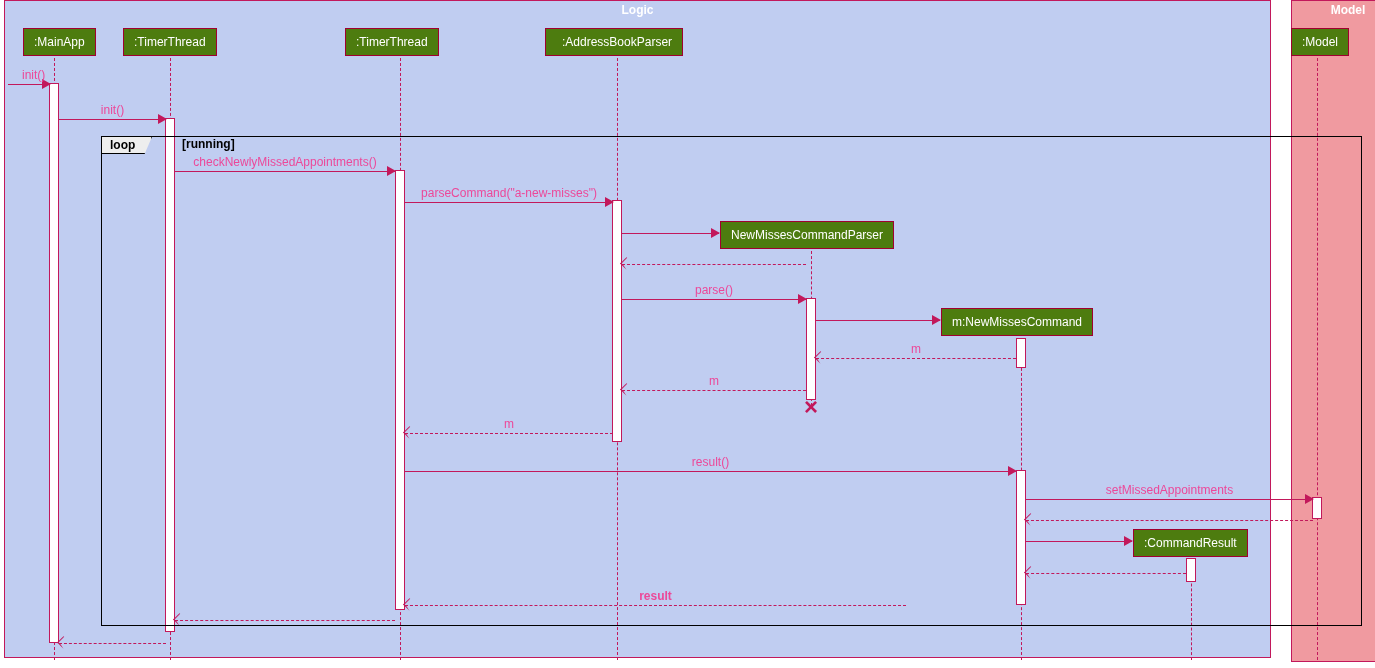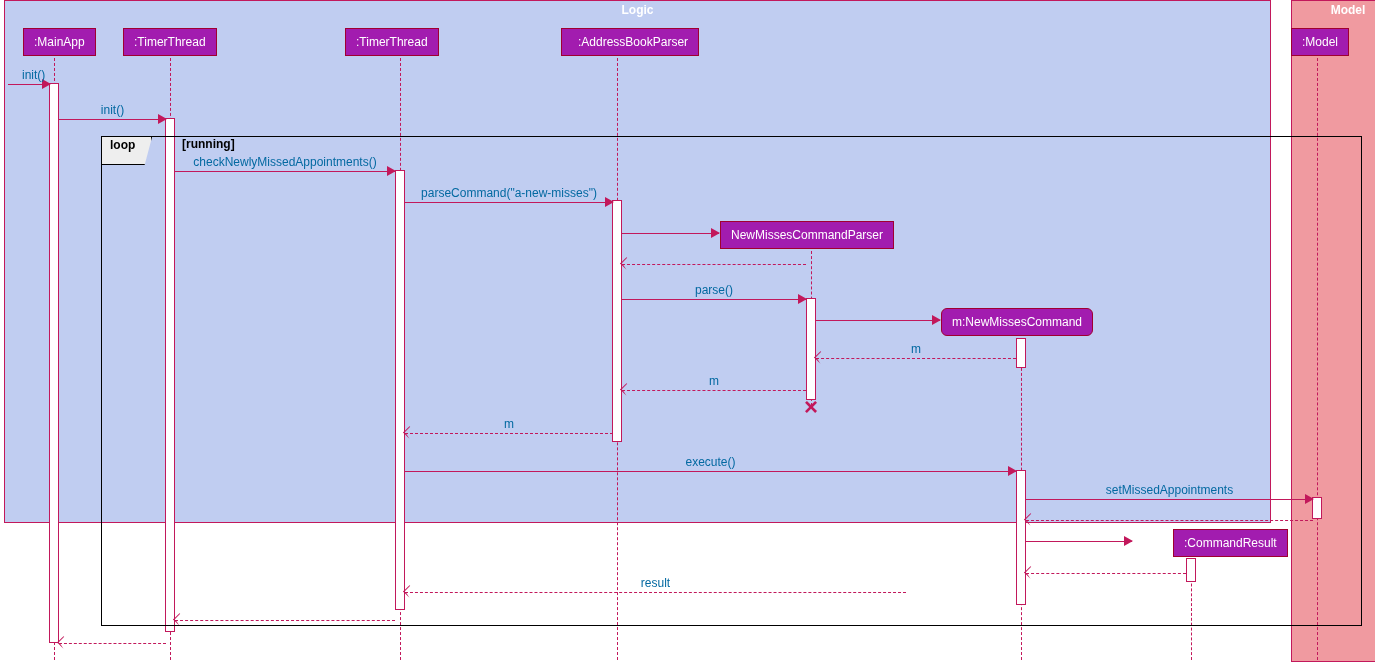--- a/index.html
+++ b/index.html
@@ -12,37 +12,37 @@
     height: 668px;
     position: relative;
     overflow: hidden;
   }
   .frame {
     position: absolute;
     border: 1px solid #c2185b;
     background: transparent;
   }
   .frame-logic {
-    left: 4px; top: 0; width: 1267px; height: 523px;
+    left: 4px; top: 0; width: 1267px; height: 658px;
     background: #c0cdf1;
   }
   .frame-model {
     left: 1271px; top: 0; width: 114px; height: 662px;
     background: #f09aa0;
     margin-left: 20px;
   }
   .frame-title {
     position: absolute;
     top: 0; left: 50%; transform: translateX(-50%);
     color: #fff; font-weight: bold; padding: 2px 8px;
   }
   .participant {
     position: absolute;
     top: 28px;
-    background: #a21caf;
+    background: #4d7c0f;
     color: #fff;
     border: 1px solid #a00030;
     padding: 6px 10px;
     text-align: center;
     white-space: nowrap;
   }
   .participant.created { top: auto; }
   .lifeline {
     position: absolute;
     width: 0;
@@ -68,21 +68,21 @@
   .msg-line {
     position: absolute;
     top: 12px; left: 0; right: 0;
     border-top: 1.2px solid #c2185b;
   }
   .msg-line.dashed { border-top-style: dashed; }
   .msg-label {
     position: absolute;
     top: -4px; left: 50%; transform: translateX(-50%);
     white-space: nowrap;
-    color: #0369a1;
+    color: #ec4899;
   }
   .arrow-r, .arrow-l {
     position: absolute;
     top: 7px;
     width: 0; height: 0;
     border-top: 5px solid transparent;
     border-bottom: 5px solid transparent;
   }
   .arrow-r { right: -1px; border-left: 9px solid #c2185b; }
   .arrow-l { left: -1px;  border-right: 9px solid #c2185b; }
@@ -90,21 +90,21 @@
   .loop-frame {
     position: absolute;
     border: 1.5px solid #000;
     background: transparent;
   }
   .loop-tab {
     position: absolute;
     top: -1px; left: -1px;
     background: #eee;
     border: 1.5px solid #000;
-    padding: 1px 16px 12px 8px;
+    padding: 1px 16px 1px 8px;
     font-weight: bold;
     clip-path: polygon(0 0, 100% 0, 85% 100%, 0 100%);
   }
   .loop-guard {
     position: absolute;
     top: 0px; left: 80px;
     font-weight: bold;
   }
 </style>
 </head>
@@ -113,26 +113,26 @@
 <div class="frame frame-logic">
   <div class="frame-title">Logic</div>
 </div>
 <div class="frame frame-model">
   <div class="frame-title">Model</div>
 </div>
 
 <div class="participant" style="left:23px;">:MainApp</div>
 <div class="participant" style="left:123px;">:TimerThread</div>
 <div class="participant" style="left:345px;">:TimerThread</div>
-<div class="participant" style="left:561px;padding-left:16px;">:AddressBookParser</div>
+<div class="participant" style="left:545px;padding-left:16px;">:AddressBookParser</div>
 <div class="participant" style="left:1291px;">:Model</div>
 
 <div class="participant created" style="left:720px; top:221px;text-align:center;">NewMissesCommandParser</div>
-<div class="participant created" style="left:941px; top:308px;border-radius:6px;">m:NewMissesCommand</div>
-<div class="participant created" style="left:1133px; top:529px;margin-left:40px;">:CommandResult</div>
+<div class="participant created" style="left:941px; top:308px;">m:NewMissesCommand</div>
+<div class="participant created" style="left:1133px; top:529px;">:CommandResult</div>
 
 <div class="lifeline" style="left:54px;  top:58px; height:602px;"></div>
 <div class="lifeline" style="left:170px; top:58px; height:602px;"></div>
 <div class="lifeline" style="left:400px; top:58px; height:602px;"></div>
 <div class="lifeline" style="left:617px; top:58px; height:602px;"></div>
 <div class="lifeline" style="left:811px; top:251px; height:155px;"></div>
 <div class="lifeline" style="left:1021px; top:338px; height:322px;"></div>
 <div class="lifeline" style="left:1191px; top:559px; height:101px;"></div>
 <div class="lifeline" style="left:1317px; top:58px; height:602px;"></div>
 
@@ -210,21 +210,21 @@
 
 <div class="msg" style="left:405px; width:208px; top:421px;">
   <div class="msg-line dashed"></div>
     <div class="arrow-l open"></div>
   <div class="msg-label">m</div>
 </div>
 
 <div class="msg" style="left:405px; width:611px; top:459px;">
   <div class="msg-line"></div>
     <div class="arrow-r"></div>
-  <div class="msg-label">execute()</div>
+  <div class="msg-label">result()</div>
 </div>
 
 <div class="msg" style="left:1026px; width:287px; top:487px;">
   <div class="msg-line"></div>
     <div class="arrow-r"></div>
   <div class="msg-label">setMissedAppointments</div>
 </div>
 <div class="msg" style="left:1026px; width:287px; top:508px;">
   <div class="msg-line dashed"></div>
     <div class="arrow-l open"></div>
@@ -232,21 +232,21 @@
 
 <div class="msg" style="left:1026px; width:106px; top:529px;">
   <div class="msg-line"></div>
     <div class="arrow-r"></div>
 </div>
 <div class="msg" style="left:1026px; width:160px; top:561px;">
   <div class="msg-line dashed"></div>
     <div class="arrow-l open"></div>
 </div>
 
-<div class="msg" style="left:405px; width:501px; top:580px;">
+<div class="msg" style="left:405px; width:501px; top:593px;font-weight:bold;">
   <div class="msg-line dashed"></div>
     <div class="arrow-l open"></div>
   <div class="msg-label">result</div>
 </div>
 
 <div class="msg" style="left:175px; width:220px; top:608px;">
   <div class="msg-line dashed"></div>
     <div class="arrow-l open"></div>
 </div>
 

